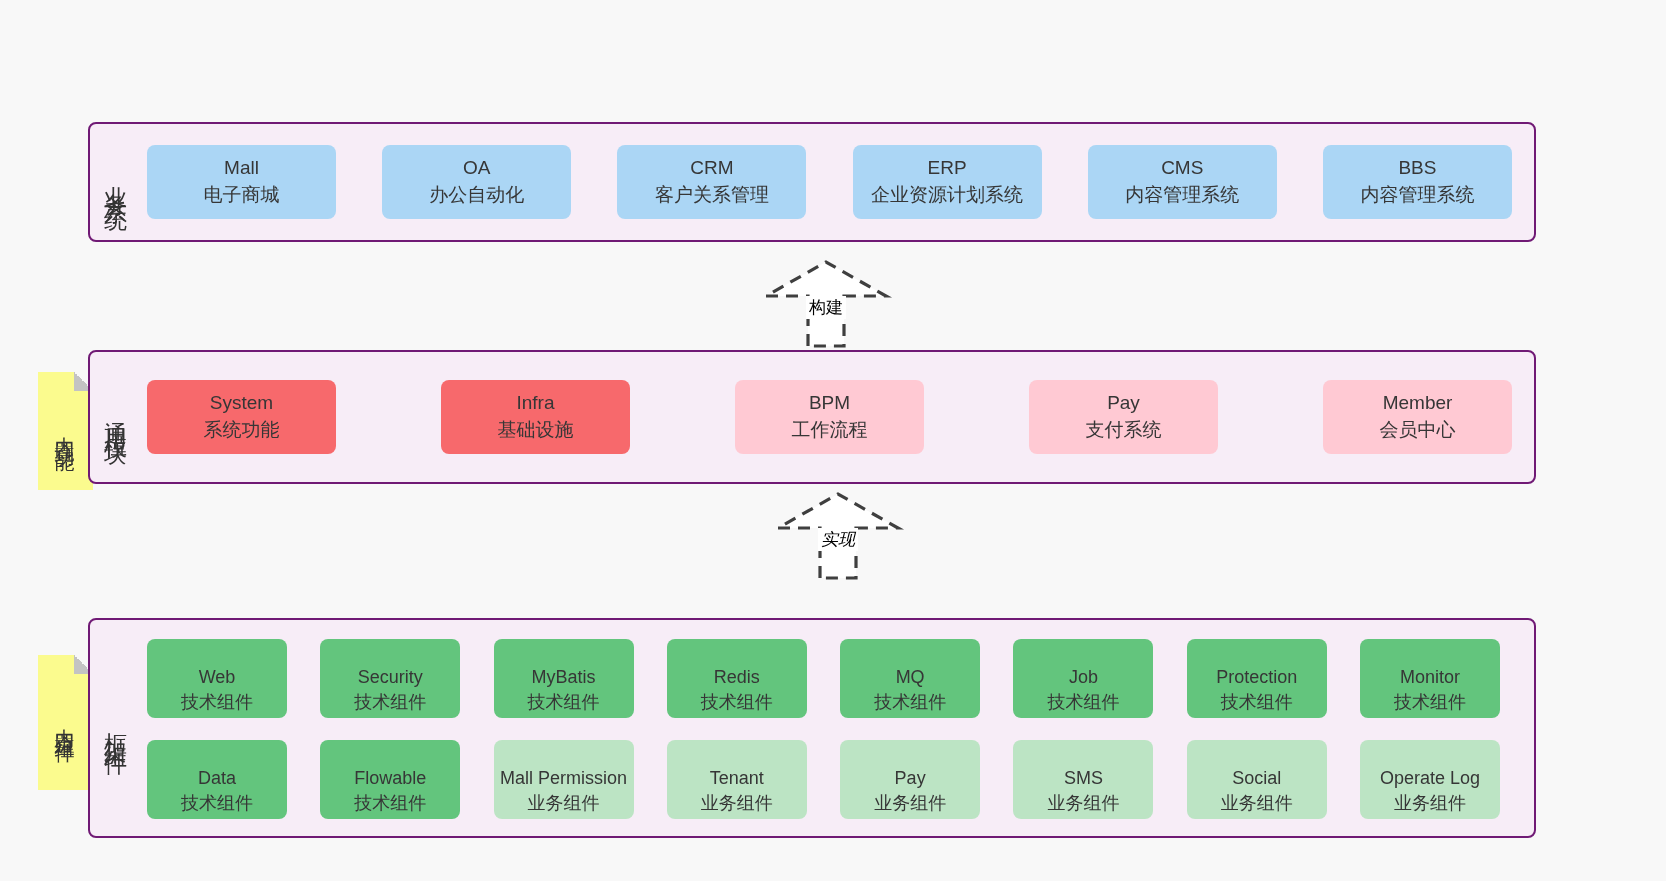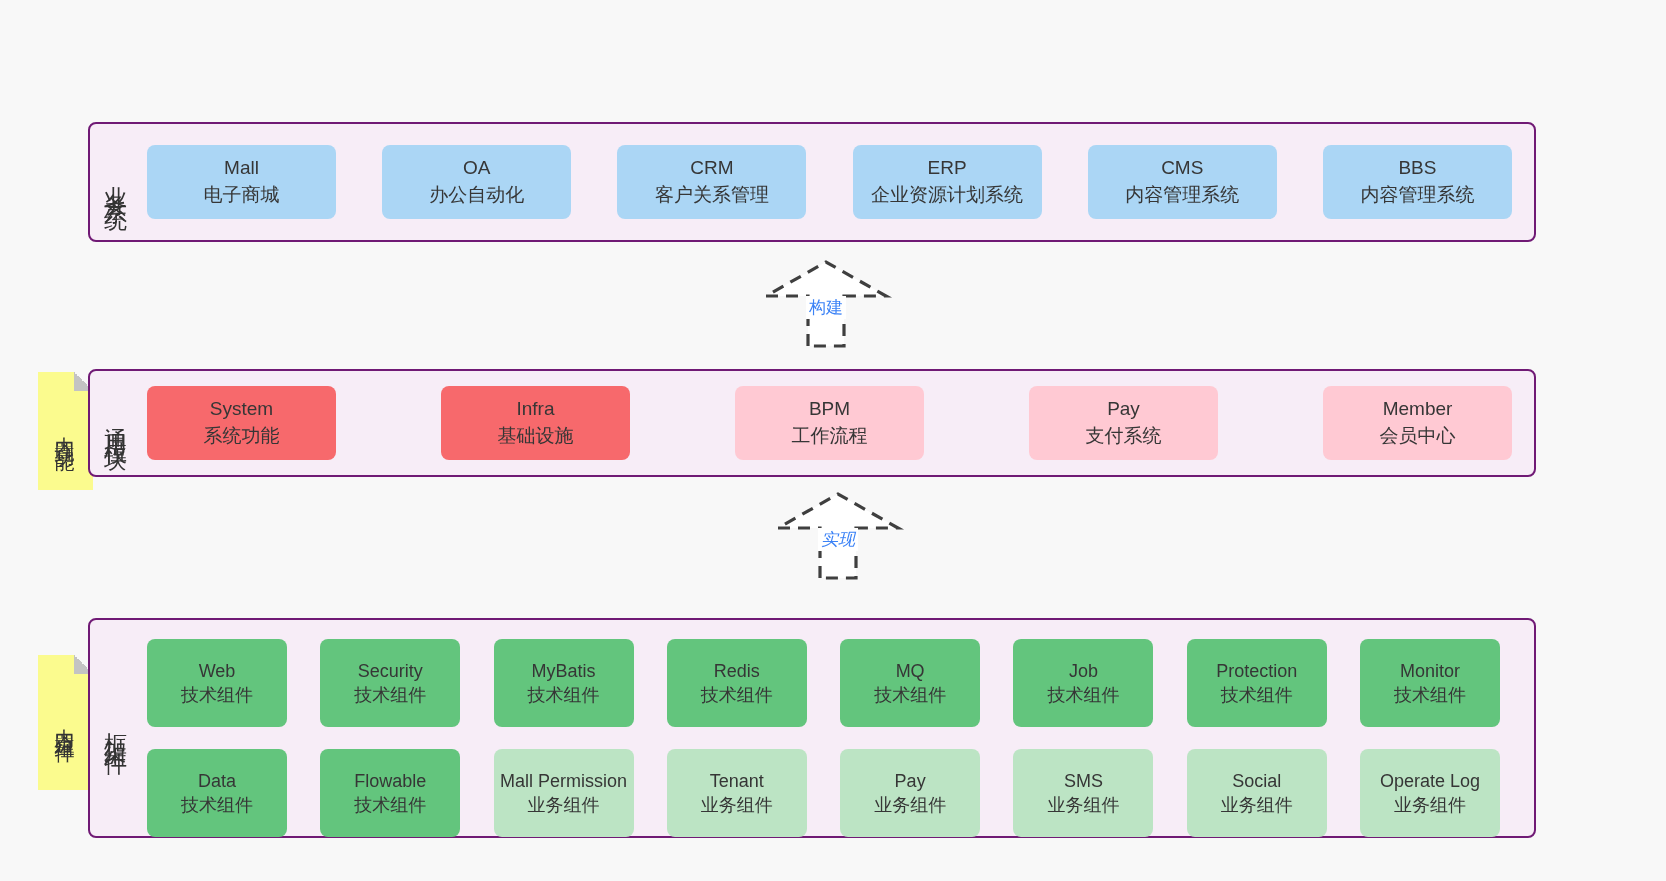--- a/index.html
+++ b/index.html
@@ -15,21 +15,21 @@
 
   
   .layer {
     position:absolute;
     left:88px; width:1448px;
     background:#f7edf7;
     border:2px solid #701a75;
     border-radius:8px;
   }
   .layer-business  { top:122px; height:120px; }
-  .layer-modules   { top:369px; height:108px; }
+  .layer-modules   { top:350px; height:134px; }
   .layer-framework { top:618px; height:220px; }
 
   .vlabel {
     position:absolute; left:11px; top:50%;
     transform:translateY(-50%);
     writing-mode:vertical-rl; text-orientation:upright;
     font-size:23px; letter-spacing:7px; color:#333;
     white-space:nowrap;
   }
 
@@ -38,21 +38,21 @@
     position:absolute; left:57px; right:22px; top:0; bottom:0;
     display:flex; justify-content:space-between; align-items:center;
   }
   .box {
     border-radius:8px;
     display:flex; flex-direction:column; justify-content:center; align-items:center;
     text-align:center; line-height:1.4; font-size:19px; color:#363636;
     padding:4px 6px;
   }
   .box-wide { width:189px; height:74px; }
-  .box-sm   { width:140px; height:88px; font-size:18px; line-height:1.35; }
+  .box-sm   { width:140px; height:79px; font-size:18px; line-height:1.35;justify-content:flex-end; }
   .blue  { background:#abd6f5; }
   .red   { background:#f7696c; }
   .pink  { background:#ffc9d3; }
   .green { background:#63c57d; }
   .lgreen{ background:#bce4c4; }
 
   .fw-rows {
     position:absolute; left:57px; right:34px; top:19px;
     display:flex; flex-direction:column; gap:22px;
   }
@@ -78,21 +78,21 @@
   
   .arrow {
     position:absolute; width:140px; height:92px;
   }
   .arrow-build     { left:756px; top:256px; }
   .arrow-implement { left:768px; top:488px;font-style:italic; }
   .arrow svg { position:absolute; inset:0; }
   .arrow .arrow-label {
     position:absolute; left:50%; top:40px; transform:translateX(-50%);
     background:#ffffff; padding:0 3px;
-    font-size:17px; color:#3b82f6; white-space:nowrap;
+    font-size:17px; color:#000000; white-space:nowrap;
   }
 </style>
 </head>
 <body>
 
 <div class="stage">
 
   <div class="layer layer-business">
     <div class="vlabel">业务系统</div>
     <div class="boxrow">

